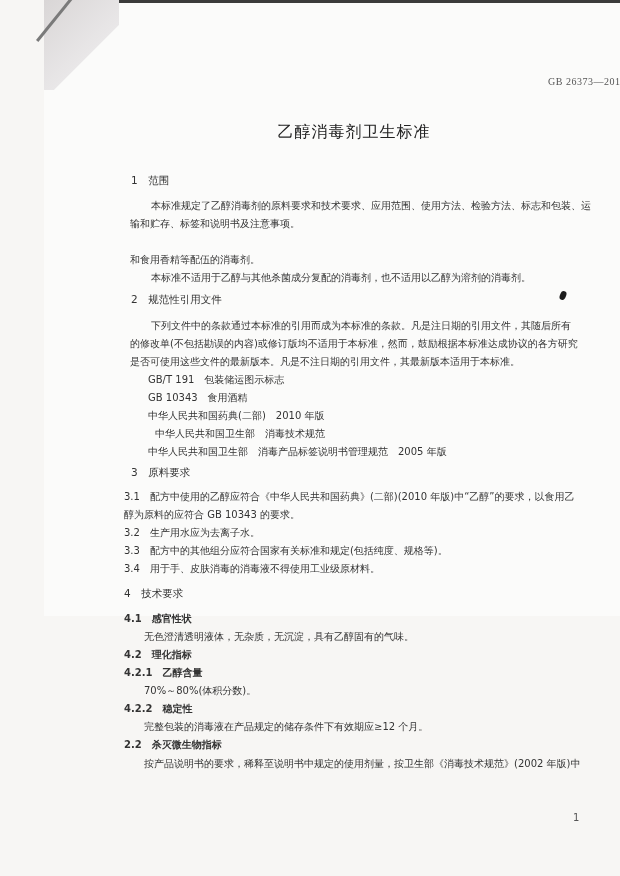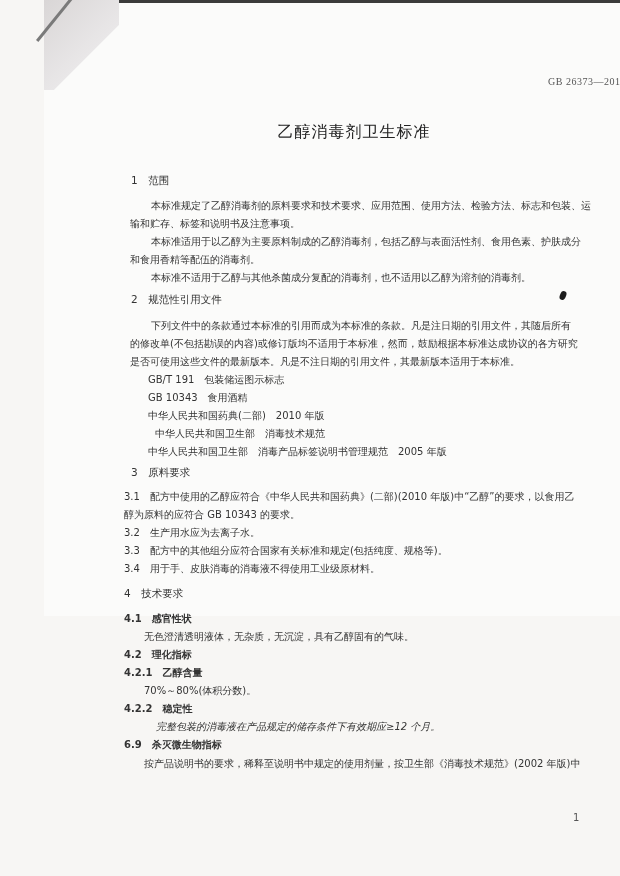--- a/index.html
+++ b/index.html
@@ -48,21 +48,20 @@
   <div class="topbar"></div>
   <div class="corner"></div>
   <div class="corner-edge"></div>
 
   <div class="std-no">GB 26373—2010</div>
   <div class="title">乙醇消毒剂卫生标准</div>
 
   <div class="line h1" style="left:87px;top:173px;">1　范围</div>
   <div class="line" style="left:86px;top:217px;">输和贮存、标签和说明书及注意事项。</div>
   <div class="line" style="left:107px;top:199px;">本标准规定了乙醇消毒剂的原料要求和技术要求、应用范围、使用方法、检验方法、标志和包装、运</div>
-  <div class="line" style="left:107px;top:235px;">本标准适用于以乙醇为主要原料制成的乙醇消毒剂，包括乙醇与表面活性剂、食用色素、护肤成分</div>
   <div class="line" style="left:86px;top:253px;">和食用香精等配伍的消毒剂。</div>
   <div class="line" style="left:107px;top:271px;">本标准不适用于乙醇与其他杀菌成分复配的消毒剂，也不适用以乙醇为溶剂的消毒剂。</div>
 
   <div class="line h1" style="left:87px;top:292px;">2　规范性引用文件</div>
   <div class="speck" style="left:516px;top:291px;"></div>
   <div class="line" style="left:86px;top:337px;">的修改单(不包括勘误的内容)或修订版均不适用于本标准，然而，鼓励根据本标准达成协议的各方研究</div>
   <div class="line" style="left:107px;top:319px;">下列文件中的条款通过本标准的引用而成为本标准的条款。凡是注日期的引用文件，其随后所有</div>
   <div class="line" style="left:86px;top:355px;">是否可使用这些文件的最新版本。凡是不注日期的引用文件，其最新版本适用于本标准。</div>
   <div class="line" style="left:104px;top:373px;text-align:right;">GB/T 191　包装储运图示标志</div>
   <div class="line" style="left:104px;top:391px;">GB 10343　食用酒精</div>
@@ -77,18 +76,18 @@
   <div class="line" style="left:80px;top:544px;">3.3　配方中的其他组分应符合国家有关标准和规定(包括纯度、规格等)。</div>
   <div class="line" style="left:80px;top:562px;text-align:right;">3.4　用于手、皮肤消毒的消毒液不得使用工业级原材料。</div>
 
   <div class="line h1" style="left:80px;top:586px;">4　技术要求</div>
   <div class="line bold" style="left:80px;top:612px;">4.1　感官性状</div>
   <div class="line" style="left:100px;top:630px;">无色澄清透明液体，无杂质，无沉淀，具有乙醇固有的气味。</div>
   <div class="line bold" style="left:80px;top:648px;">4.2　理化指标</div>
   <div class="line bold" style="left:80px;top:666px;">4.2.1　乙醇含量</div>
   <div class="line" style="left:100px;top:684px;">70%～80%(体积分数)。</div>
   <div class="line bold" style="left:80px;top:702px;">4.2.2　稳定性</div>
-  <div class="line" style="left:112px;top:720px;font-style:italic;">完整包装的消毒液在产品规定的储存条件下有效期应≥12 个月。</div>
-  <div class="line bold" style="left:80px;top:738px;">6.9　杀灭微生物指标</div>
+  <div class="line" style="left:100px;top:720px;">完整包装的消毒液在产品规定的储存条件下有效期应≥12 个月。</div>
+  <div class="line bold" style="left:80px;top:738px;">2.2　杀灭微生物指标</div>
   <div class="line" style="left:100px;top:757px;">按产品说明书的要求，稀释至说明书中规定的使用剂量，按卫生部《消毒技术规范》(2002 年版)中</div>
 
   <div class="pgnum">1</div>
 </div>
 
 </body></html>

